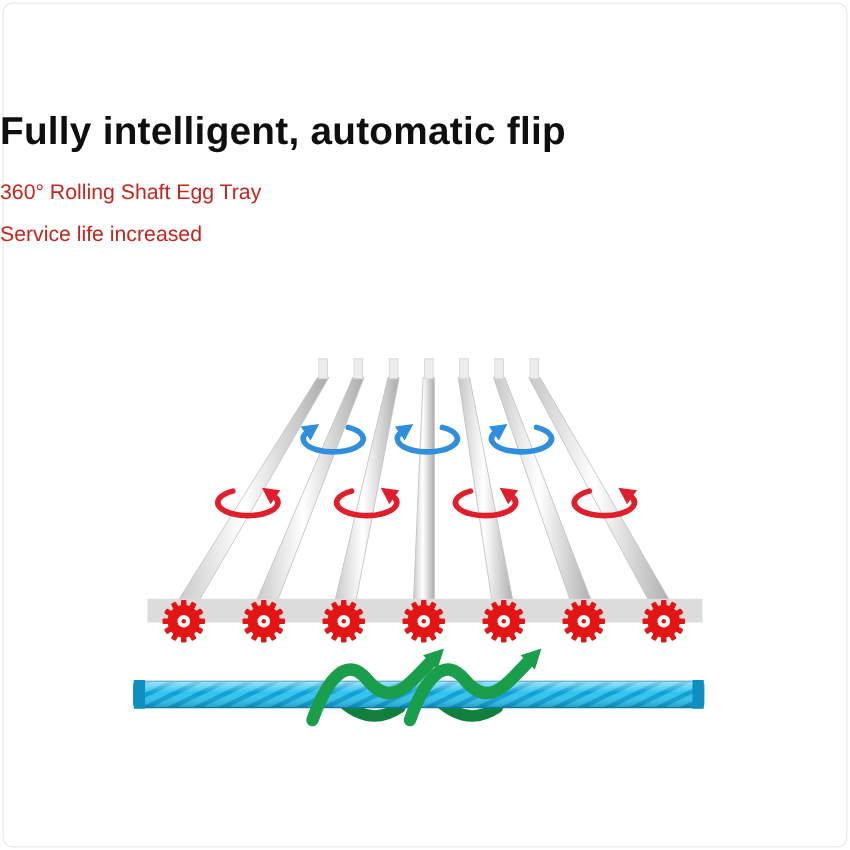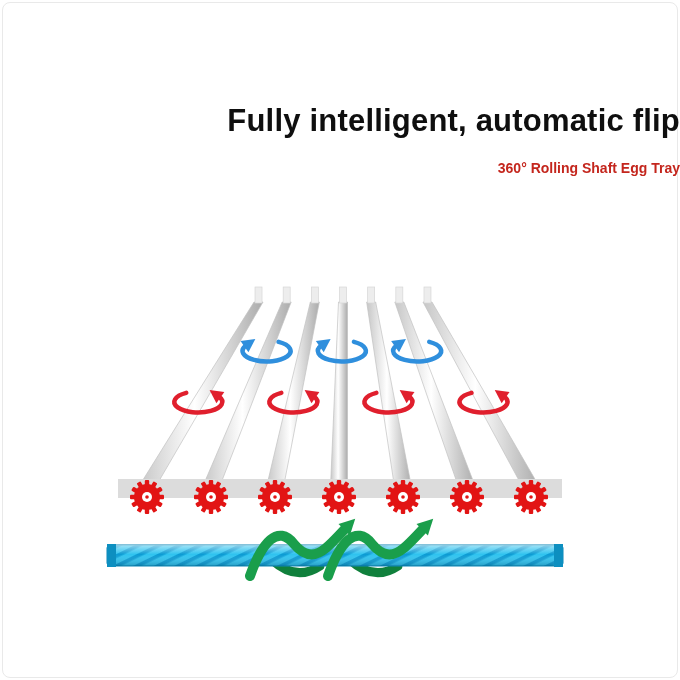--- a/index.html
+++ b/index.html
@@ -10,48 +10,49 @@
   }
   .stage{
     position:relative;width:680px;height:680px;
     background:var(--card-bg,#fff);overflow:hidden;
   }
   .frame{
     position:absolute;inset:2px;border:1px solid var(--card-border,#e9e9e9);
     border-radius:8px;pointer-events:none;
   }
   .header{
-    position:absolute;top:104px;left:0;width:100%;
-    text-align:right;z-index:2;
+    position:absolute;top:88px;left:0;width:100%;
+    text-align:left;z-index:2;
   }
   .title{
     margin:0;
     font-size:31px;font-weight:700;letter-spacing:.2px;
     color:var(--title-color,#0f0f0f);
     line-height:34px;
   }
   .sub{
     color:var(--line-color,#c4261d);
-    font-size:14px;font-weight:700;
+    font-size:17px;font-weight:400;
   }
   .sub.first{margin-top:22px;}
   .sub + .sub{margin-top:14px;}
   .illu{
     position:absolute;left:0;top:0;width:680px;height:680px;z-index:1;
   }
 </style>
 </head>
 <body>
 
 <div class="stage">
   <div class="frame"></div>
 
   <div class="header">
     <h1 class="title">Fully intelligent, automatic flip</h1>
     <div class="sub first">360° Rolling Shaft Egg Tray</div>
+    <div class="sub">Service life increased</div>
   </div>
 
   <svg id="illu" class="illu" viewBox="0 0 680 680">
       <defs>
         <linearGradient id="tubeGrad" x1="0" y1="0" x2="1" y2="0">
           <stop offset="0" stop-color="#c6c6c6"></stop>
           <stop offset="0.45" stop-color="#ffffff"></stop>
           <stop offset="1" stop-color="#ababab"></stop>
         </linearGradient>
         <linearGradient id="rodShade" x1="0" y1="0" x2="0" y2="1">

